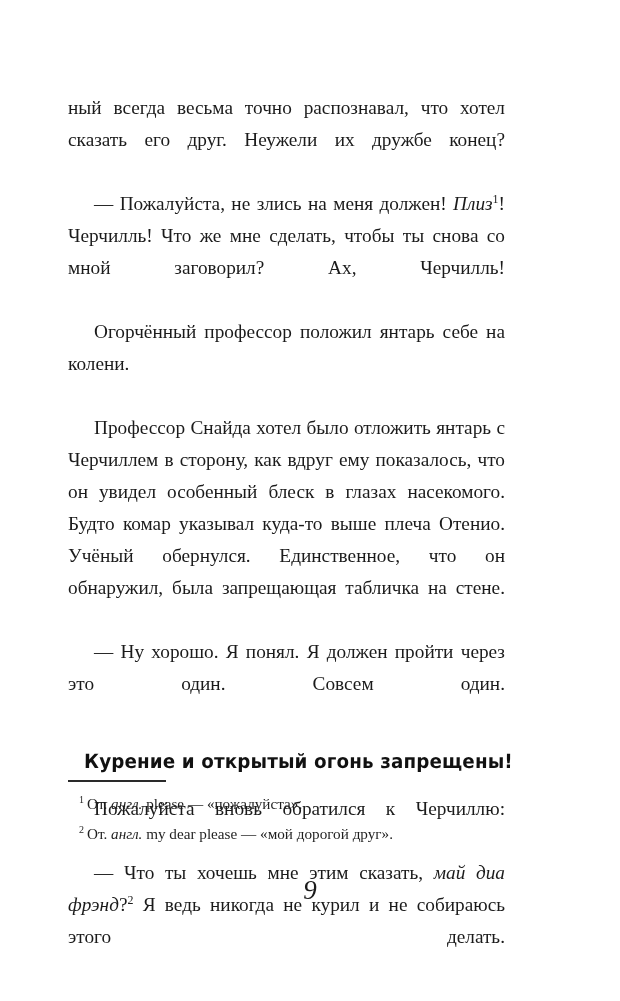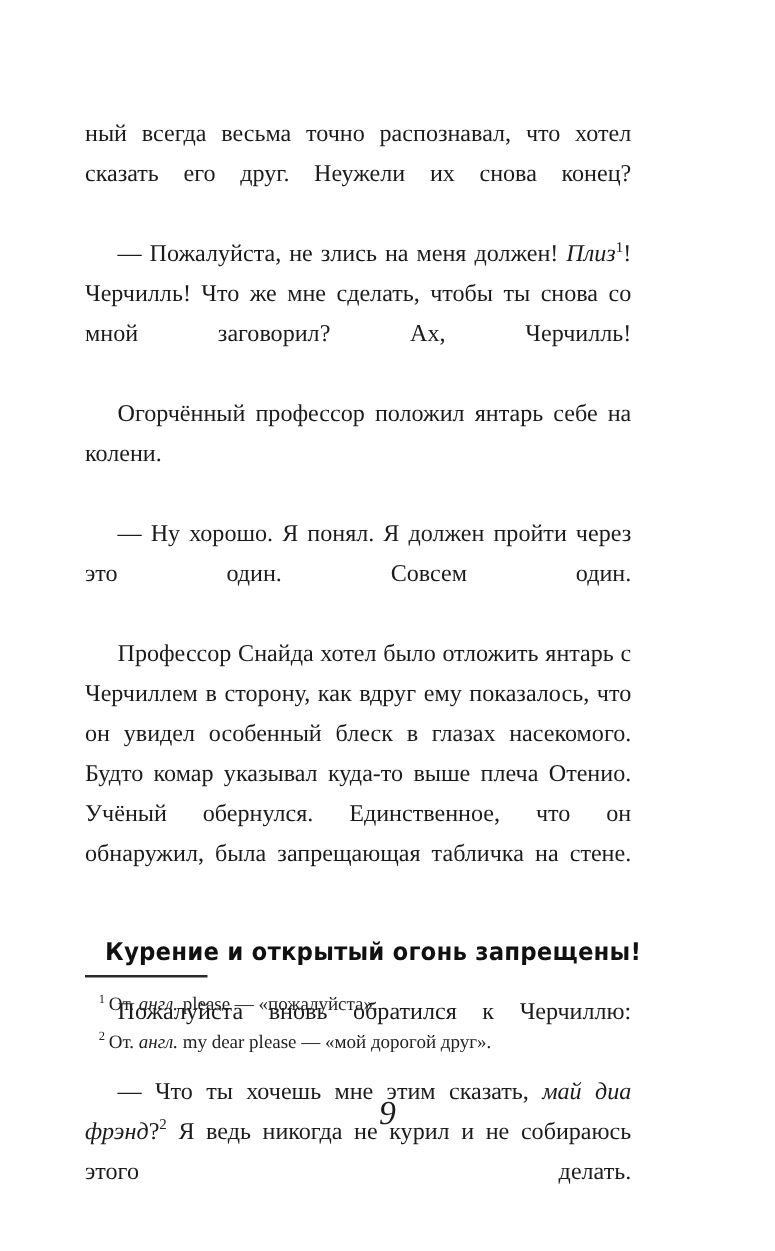--- a/index.html
+++ b/index.html
@@ -123,29 +123,29 @@
     letter-spacing: 0;
   }
 </style>
 </head>
 <body>
 
 <div class="page">
 
   <div class="text-column">
 
-    <p class="para cont">ный всегда весьма точно распознавал, что хотел сказать его друг. Неужели их снова конец?</p>
+    <p class="para cont">ный всегда весьма точно распознавал, что хотел сказать его друг. Неужели их дружбе конец?</p>
 
     <p class="para"><span>— Пожалуйста, не злись на меня должен! </span><em>Плиз</em><sup>1</sup><span>! Черчилль! Что же мне сделать, чтобы ты снова со мной заговорил? Ах, Черчилль!</span></p>
 
     <p class="para">Огорчённый профессор положил янтарь себе на колени.</p>
 
+    <p class="para">Профессор Снайда хотел было отложить янтарь с Черчиллем в сторону, как вдруг ему показалось, что он увидел особенный блеск в глазах насекомого. Будто комар указывал куда-то выше плеча Отенио. Учёный обернулся. Единственное, что он обнаружил, была запрещающая табличка на стене.</p>
+
     <p class="para">— Ну хорошо. Я понял. Я должен пройти через это один. Совсем один.</p>
-
-    <p class="para">Профессор Снайда хотел было отложить янтарь с Черчиллем в сторону, как вдруг ему показалось, что он увидел особенный блеск в глазах насекомого. Будто комар указывал куда-то выше плеча Отенио. Учёный обернулся. Единственное, что он обнаружил, была запрещающая табличка на стене.</p>
 
     <div class="spacer-before-sign"></div>
 
     <div class="sign-line">
       <span class="sign-text">Курение и открытый огонь запрещены!</span>
     </div>
 
     <div class="spacer-after-sign"></div>
 
     <p class="para">Пожалуйста вновь обратился к Черчиллю:</p>

